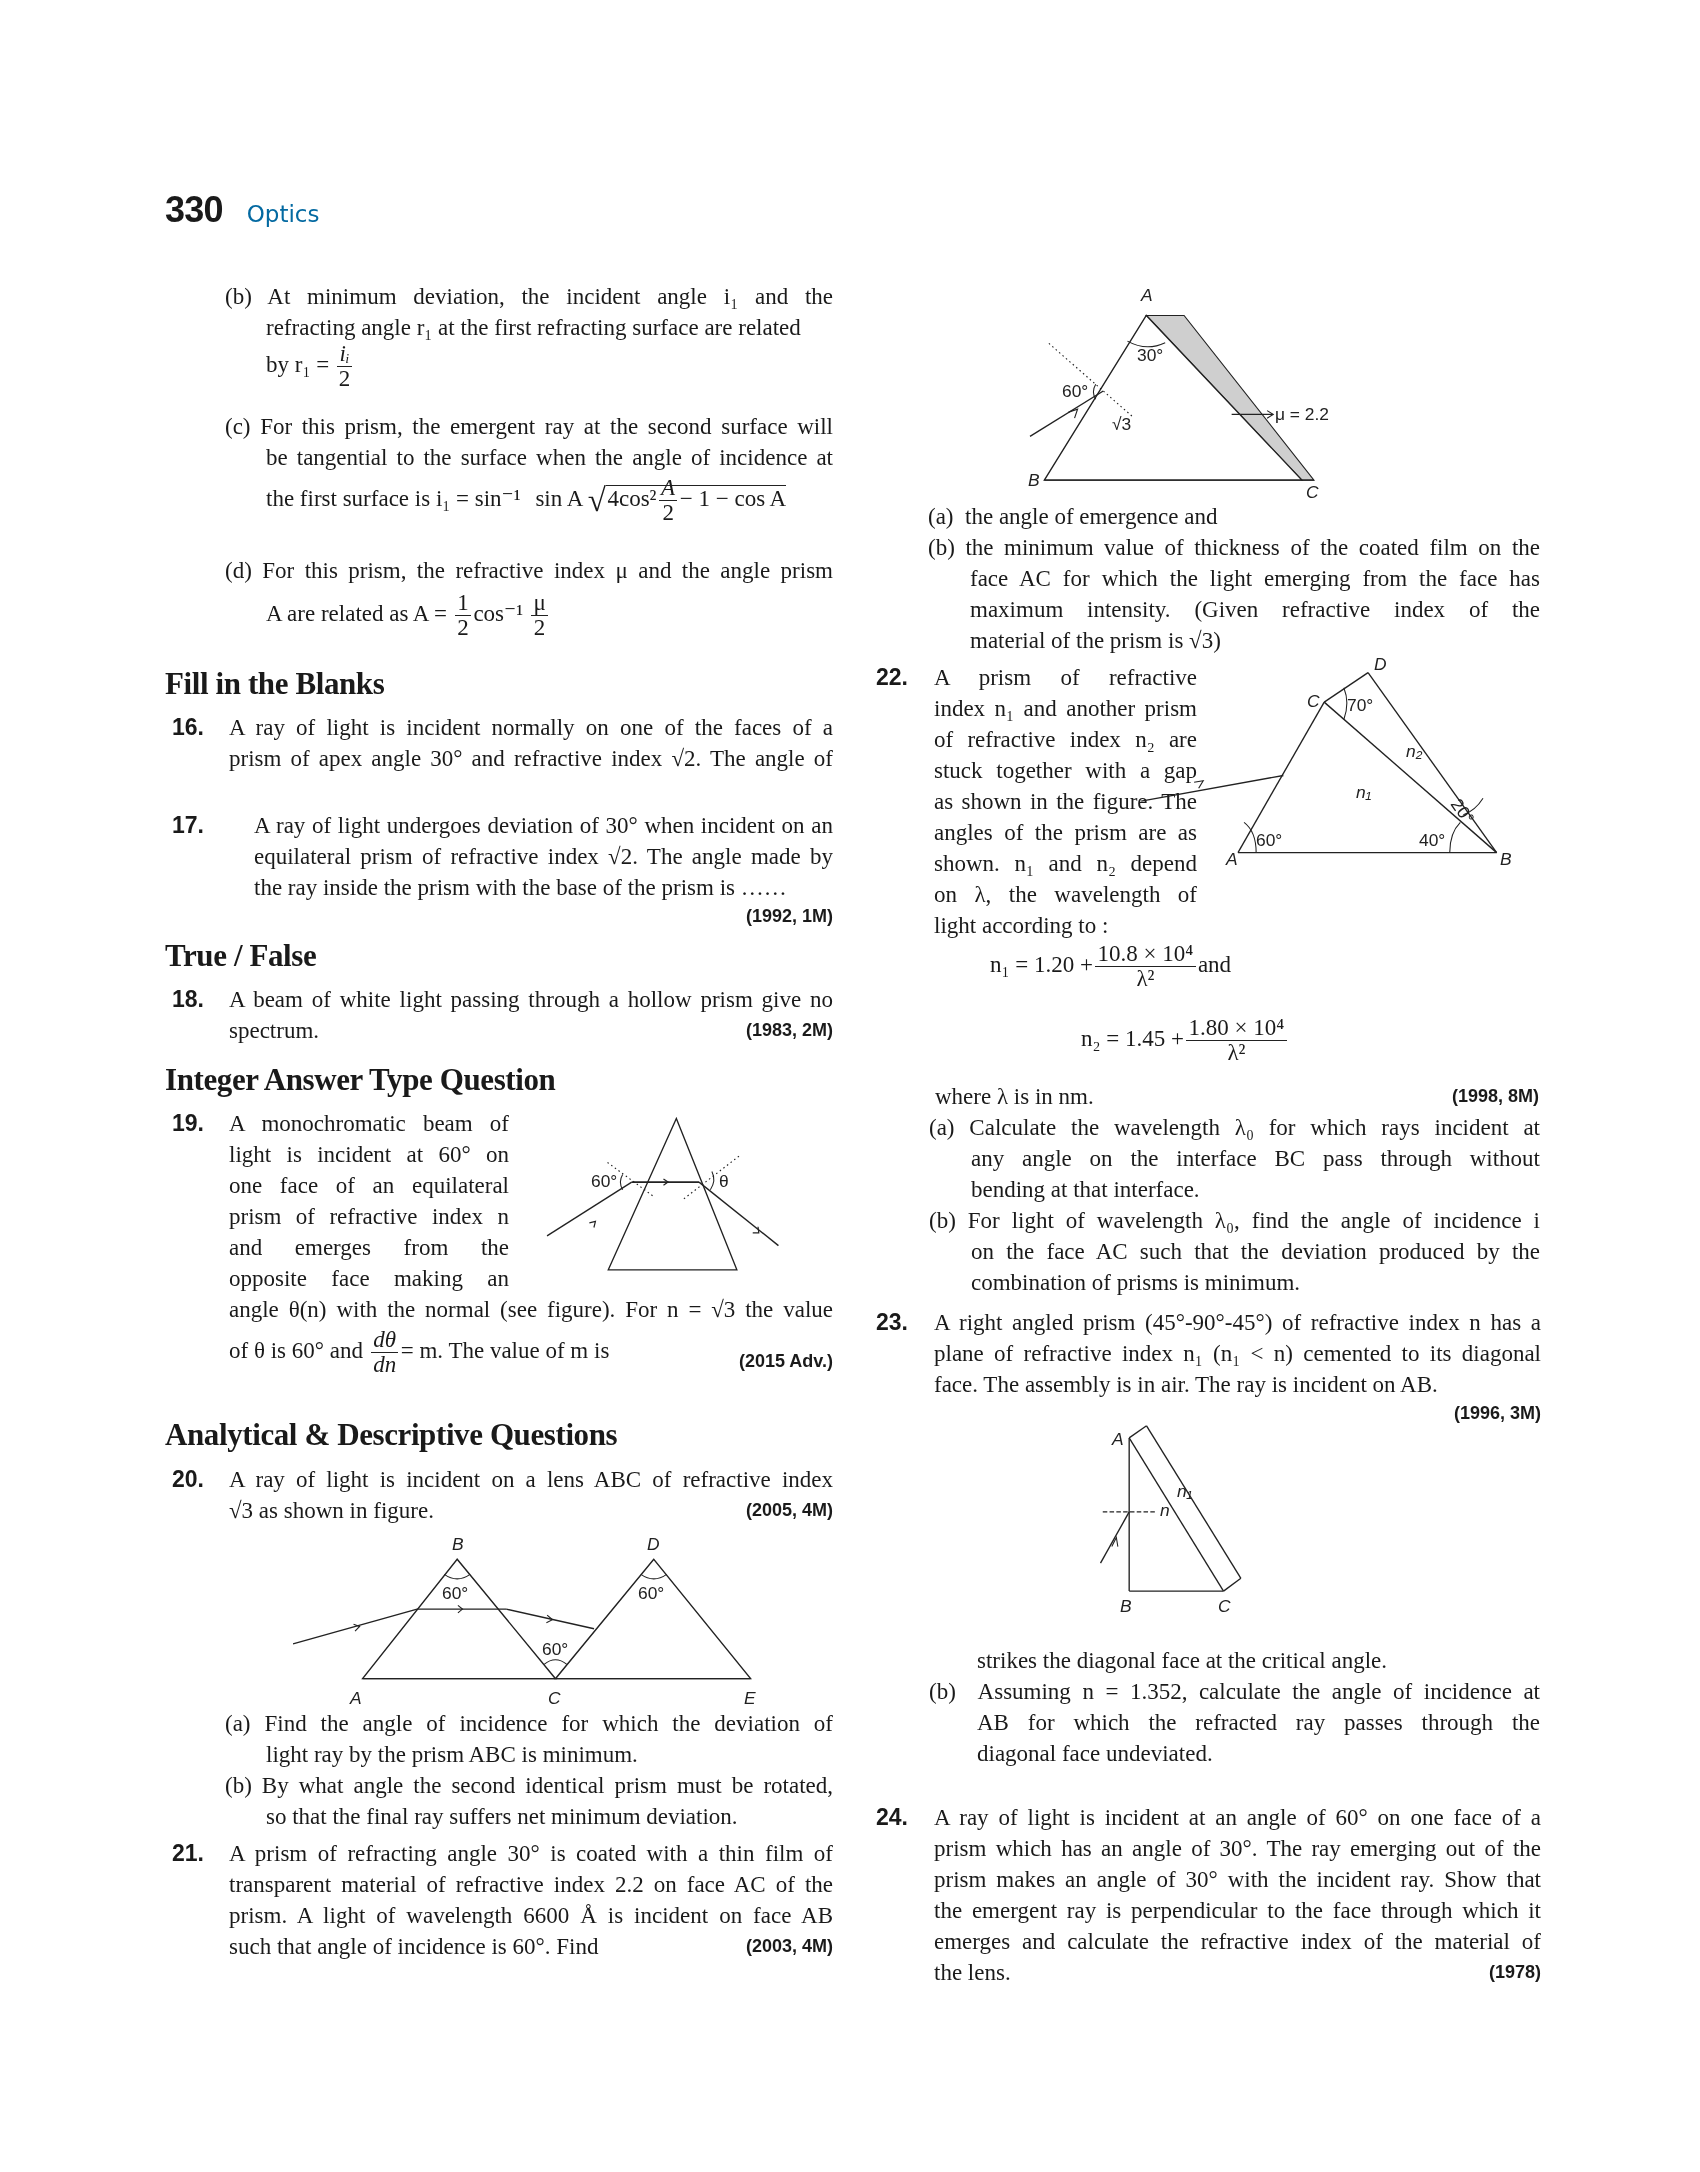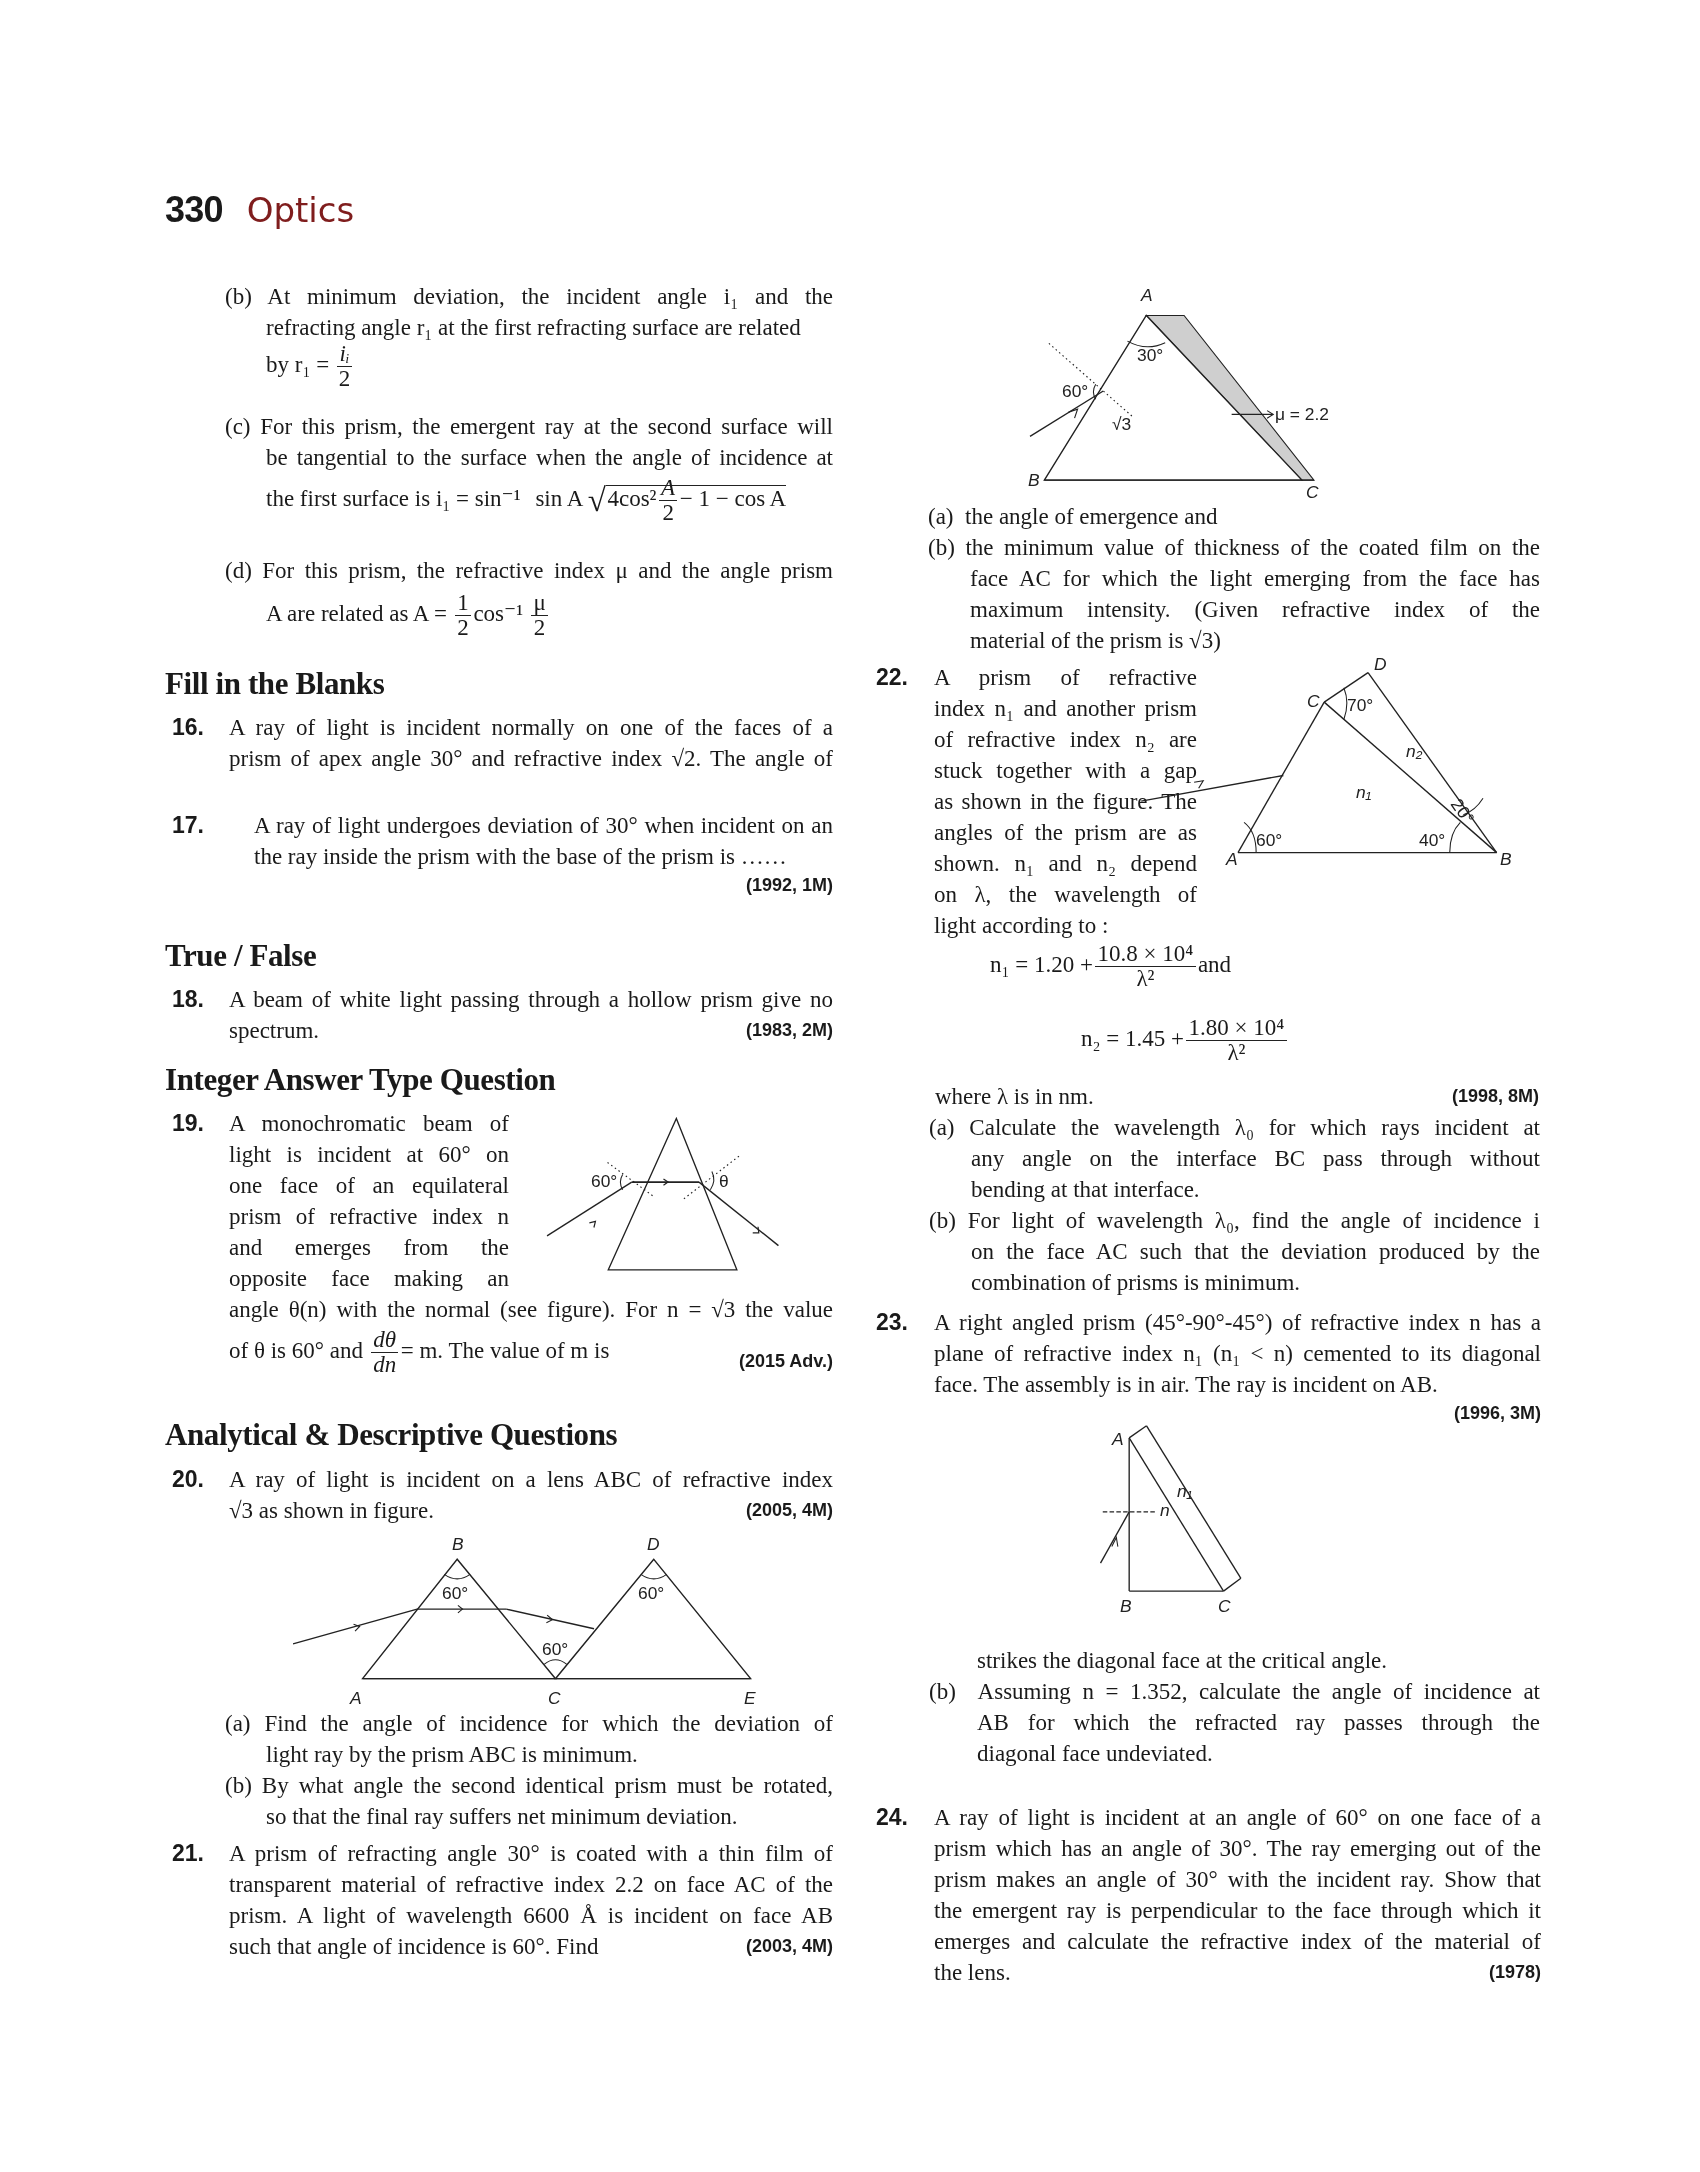--- a/index.html
+++ b/index.html
@@ -1,19 +1,19 @@
 <!DOCTYPE html>
 <html style="font-size:12px"><head>
 <meta charset="utf-8">
 <style>
   html,body{margin:0;padding:0;background:#fff;}
   body{width:1700px;height:2172px;position:relative;overflow:hidden;color:#1a1a1a;font-family:"Liberation Serif","DejaVu Serif",serif;}
   .abs{position:absolute;}
   .hdr-num{font-family:"Liberation Sans","DejaVu Sans",sans-serif;font-weight:bold;font-size:36px;letter-spacing:-0.8px;}
-  .hdr-title{font-family:"DejaVu Sans","Liberation Sans",sans-serif;font-size:34px;color:#7f1d1d;}
+  .hdr-title{font-family:"DejaVu Sans","Liberation Sans",sans-serif;font-size:23px;color:#0369a1;}
   .sec{font-family:"Liberation Serif",serif;font-weight:bold;font-size:31px;letter-spacing:-0.4px;}
   .txt{font-size:23px;line-height:31px;text-align:justify;}
   .qn{font-family:"Liberation Sans","DejaVu Sans",sans-serif;font-weight:bold;font-size:23px;}
   .tag{font-family:"Liberation Sans","DejaVu Sans",sans-serif;font-weight:bold;font-size:18px;}
   .lbl{font-family:"Liberation Sans","DejaVu Sans",sans-serif;font-size:17.4px;color:#222;}
   .frac{display:inline-block;vertical-align:middle;text-align:center;line-height:1.05;margin:0 2.3px;}
   .frac>span{display:block;}
   .frac .num{border-bottom:1.2px solid #222;padding:0 2.3px;}
   .sqrt{border-top:1.2px solid #222;padding-left:1.5px;}
   svg{position:absolute;overflow:visible;}
@@ -61,20 +61,21 @@
   <div class="txt" style="margin-left:57px;">
     <div style="text-align-last:justify;">A ray of light is incident normally on one of the faces of a</div>
     <div style="text-align-last:justify;">prism of apex angle 30° and refractive index √2. The angle of</div>
   </div>
 </div>
 
 <div class="abs" style="left:172px;top:810px;width:661px;">
   <span class="abs qn" style="left:0;top:1.5px;">17.</span>
   <div class="txt" style="margin-left:82px;">
     <div style="text-align-last:justify;">A ray of light undergoes deviation of 30° when incident on an</div>
+    <div style="text-align-last:justify;">equilateral prism of refractive index √2. The angle made by</div>
     <div>the ray inside the prism with the base of the prism is ……</div>
     <div style="text-align:right;line-height:24px;"><span class="tag">(1992, 1M)</span></div>
   </div>
 </div>
 
 <div class="abs sec" style="left:165px;top:938px;">True / False</div>
 <div class="abs" style="left:172px;top:984px;width:661px;">
   <span class="abs qn" style="left:0;top:1.5px;">18.</span>
   <div class="txt" style="margin-left:57px;">
     <div style="text-align-last:justify;">A beam of white light passing through a hollow prism give no</div>

